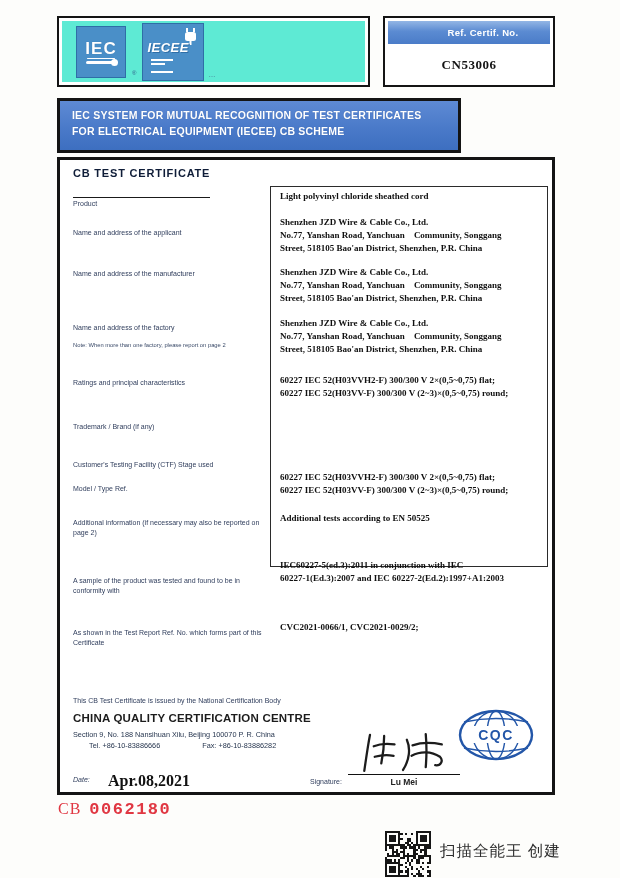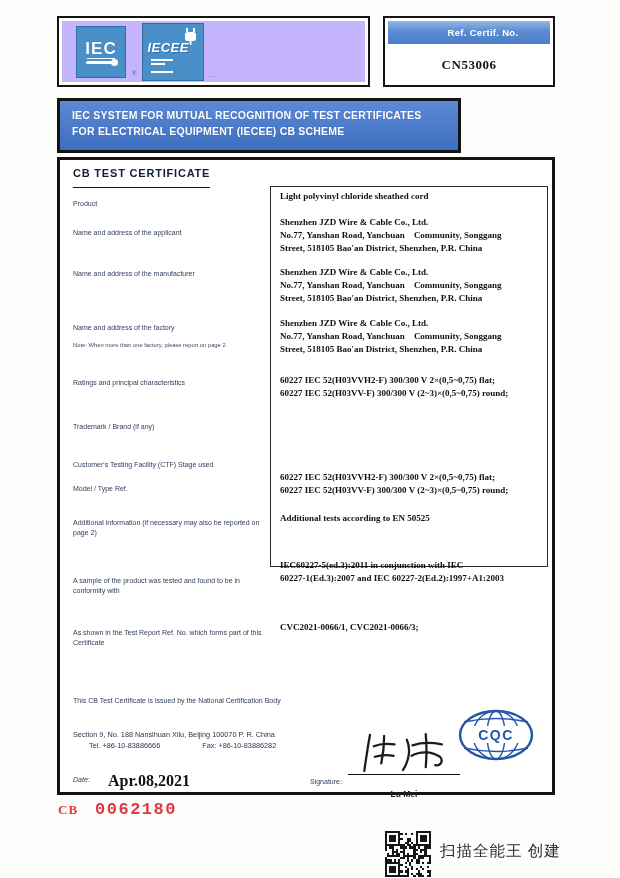--- a/index.html
+++ b/index.html
@@ -1,21 +1,21 @@
 <!DOCTYPE html>
 <html><head>
 <meta charset="utf-8">
 <style>
   html,body{margin:0;padding:0;}
   body{width:620px;height:878px;background:#fbfbf9;font-family:"Liberation Sans",sans-serif;overflow:hidden;}
   .page{position:relative;width:620px;height:878px;background:#fdfdfb;}
 
   
   .logo-box{position:absolute;left:57px;top:16px;width:313px;height:71px;border:2px solid #141414;background:#fff;padding:3px;box-sizing:border-box;}
-  .logo-inner{width:100%;height:100%;background:#c4b5fd;display:flex;align-items:center;padding-left:14px;box-sizing:border-box;gap:4px;}
+  .logo-inner{width:100%;height:100%;background:#5eead4;display:flex;align-items:center;padding-left:14px;box-sizing:border-box;gap:4px;}
   .iec-square{width:48px;height:50px;background:#4a8fc8;border:1px solid #2f6ea6;display:flex;flex-direction:column;align-items:center;justify-content:center;gap:4px;}
   .iec-text{color:#fff;font-weight:bold;font-size:17px;letter-spacing:1px;line-height:1;text-shadow:0 0 1px #2f6ea6;}
   .iec-bar{position:relative;width:30px;height:3px;background:#fff;border-radius:2px;box-shadow:0 -4px 0 -1px #fff;}
   .iec-bar::after{content:'';position:absolute;right:-2px;top:-2px;width:7px;height:7px;border-radius:50%;background:#fff;}
   .reg-mark{color:#2f5c88;font-size:6px;align-self:flex-end;margin:0 2px 6px 2px;}
   .iecee-square{position:relative;width:60px;height:56px;background:#4a8fc8;border:1px solid #2f6ea6;}
   .iecee-text{position:absolute;left:4px;top:16px;color:#fff;font-weight:bold;font-style:italic;font-size:13px;letter-spacing:0.5px;text-shadow:1px 1px 0 #2f6ea6;}
   .plug-icon{position:absolute;right:4px;top:3px;}
   .iecee-lines{position:absolute;left:8px;bottom:7px;width:22px;height:10px;border-top:2px solid #fff;border-bottom:2px solid #fff;}
   .iecee-lines::after{content:'';position:absolute;left:0;top:2px;width:14px;height:2px;background:#fff;}
@@ -24,42 +24,42 @@
   
   .ref-box{position:absolute;left:383px;top:16px;width:172px;height:71px;border:2px solid #141414;background:#fff;box-sizing:border-box;}
   .ref-head{margin:3px 3px 0 3px;height:23px;background:linear-gradient(180deg,#93b6e5 0%,#5b8bd2 45%,#4a7cc8 100%);color:#fff;font-size:9.5px;font-weight:bold;display:flex;align-items:center;justify-content:center;letter-spacing:0.3px;padding-left:28px;}
   .ref-value{margin-top:13px;text-align:center;font-family:"Liberation Serif",serif;font-weight:600;font-size:13px;color:#141414;letter-spacing:0.5px;}
 
   
   .banner{position:absolute;left:57px;top:98px;width:404px;height:55px;border:3px solid #141414;box-sizing:border-box;background:linear-gradient(180deg,#5e8ad4 0%,#4a7ac9 55%,#3d6fc0 100%);color:#fff;font-weight:bold;font-size:10.5px;line-height:1.5;padding:7px 12px;letter-spacing:0.2px;text-shadow:0 0 1px #3a63a8;}
 
   
   .main-box{position:absolute;left:57px;top:157px;width:498px;height:638px;border:3px solid #141414;box-sizing:border-box;background:#fff;}
-  .cert-title{position:absolute;left:13px;top:7px;font-size:11px;font-weight:bold;color:#0f1d38;letter-spacing:0.8px;border-bottom:1.5px solid #1a1a1a;padding-bottom:8px;}
+  .cert-title{position:absolute;left:13px;top:7px;font-size:11px;font-weight:bold;color:#0f1d38;letter-spacing:0.8px;border-bottom:1.5px solid #1a1a1a;padding-bottom:18px;}
   .lbl{position:absolute;left:13px;width:190px;font-size:7px;color:#2f3d5c;line-height:1.4;}
   .lbl.note{font-size:5.8px;color:#3a4a68;width:210px;}
   .value-box{position:absolute;left:210px;top:26px;width:278px;height:381px;border:1.5px solid #2b2b2b;box-sizing:border-box;}
   .val{position:absolute;left:9px;width:262px;margin:0;font-family:"Liberation Serif",serif;font-weight:600;font-size:9px;color:#101010;line-height:1.42;white-space:pre-wrap;}
 
   .issued{position:absolute;left:13px;top:537px;font-size:7px;color:#2f3d5c;}
   .ncb-name{position:absolute;left:13px;top:552px;font-size:11.5px;font-weight:bold;color:#1c1c1c;letter-spacing:0.2px;}
   .ncb-addr{position:absolute;left:13px;top:569px;font-size:7.3px;color:#27364f;line-height:1.55;}
   .telfax span{margin-right:26px;margin-left:16px;}
   .date-label{position:absolute;left:13px;top:616px;font-size:7px;color:#2f3d5c;font-style:italic;}
   .date-value{position:absolute;left:48px;top:612px;font-family:"Liberation Serif",serif;font-weight:700;font-size:16px;color:#111;}
   .sig-label{position:absolute;left:250px;top:618px;font-size:7px;color:#2f3d5c;}
   .sig-block{position:absolute;left:288px;top:566px;width:112px;text-align:center;}
   .sig-hand{display:block;margin:0 auto;}
   .sig-rule{border-top:1.6px solid #111;margin-top:-4px;}
-  .sig-name{font-size:8.5px;font-weight:bold;color:#222;margin-top:14px;}
+  .sig-name{font-size:8.5px;font-weight:bold;color:#222;margin-top:2px;}
   .cqc-logo{position:absolute;left:396px;top:547px;}
 
   
   .stamp{position:absolute;left:58px;top:800px;color:#e03742;white-space:nowrap;}
-  .stamp-prefix{font-family:"Liberation Serif",serif;font-size:13px;letter-spacing:1px;margin-right:17px;font-weight:bold;}
+  .stamp-prefix{font-family:"Liberation Serif",serif;font-size:16px;letter-spacing:1px;margin-right:8px;}
   .stamp-number{font-family:"Liberation Mono",monospace;font-size:17px;letter-spacing:1.5px;font-weight:600;}
   .qr{position:absolute;left:385px;top:831px;}
   .qr rect{fill:#161616;}
   .scan-caption{position:absolute;left:440px;top:841px;font-size:15.5px;color:#2e2e2e;letter-spacing:1px;}
 </style>
 </head>
 <body>
 
 <div class="page">
 
@@ -119,24 +119,25 @@
       <p class="val" style="top:130px">Shenzhen JZD Wire &amp; Cable Co., Ltd.
 No.77, Yanshan Road, Yanchuan    Community, Songgang
 Street, 518105 Bao'an District, Shenzhen, P.R. China</p>
       <p class="val" style="top:187px">60227 IEC 52(H03VVH2-F) 300/300 V 2×(0,5~0,75) flat;
 60227 IEC 52(H03VV-F) 300/300 V (2~3)×(0,5~0,75) round;</p>
       <p class="val" style="top:284px">60227 IEC 52(H03VVH2-F) 300/300 V 2×(0,5~0,75) flat;
 60227 IEC 52(H03VV-F) 300/300 V (2~3)×(0,5~0,75) round;</p>
       <p class="val" style="top:325px">Additional tests according to EN 50525</p>
       <p class="val" style="top:372px">IEC60227-5(ed.3):2011 in conjunction with IEC
 60227-1(Ed.3):2007 and IEC 60227-2(Ed.2):1997+A1:2003</p>
-      <p class="val" style="top:434px">CVC2021-0066/1, CVC2021-0066/3;</p>
+      <p class="val" style="top:434px">CVC2021-0066/1, CVC2021-0029/2;</p>
     </div>
 
     <div class="issued">This CB Test Certificate is issued by the National Certification Body</div>
+    <div class="ncb-name">CHINA QUALITY CERTIFICATION CENTRE</div>
     <div class="ncb-addr">
       <div>Section 9, No. 188 Nansihuan Xilu, Beijing 100070 P. R. China</div>
       <div class="telfax">
         <span>Tel. +86-10-83886666</span><span>Fax: +86-10-83886282</span>
       </div>
     </div>
 
     <div class="date-label">Date:</div>
     <div class="date-value">Apr.08,2021</div>
     <div class="sig-label">Signature:</div>

